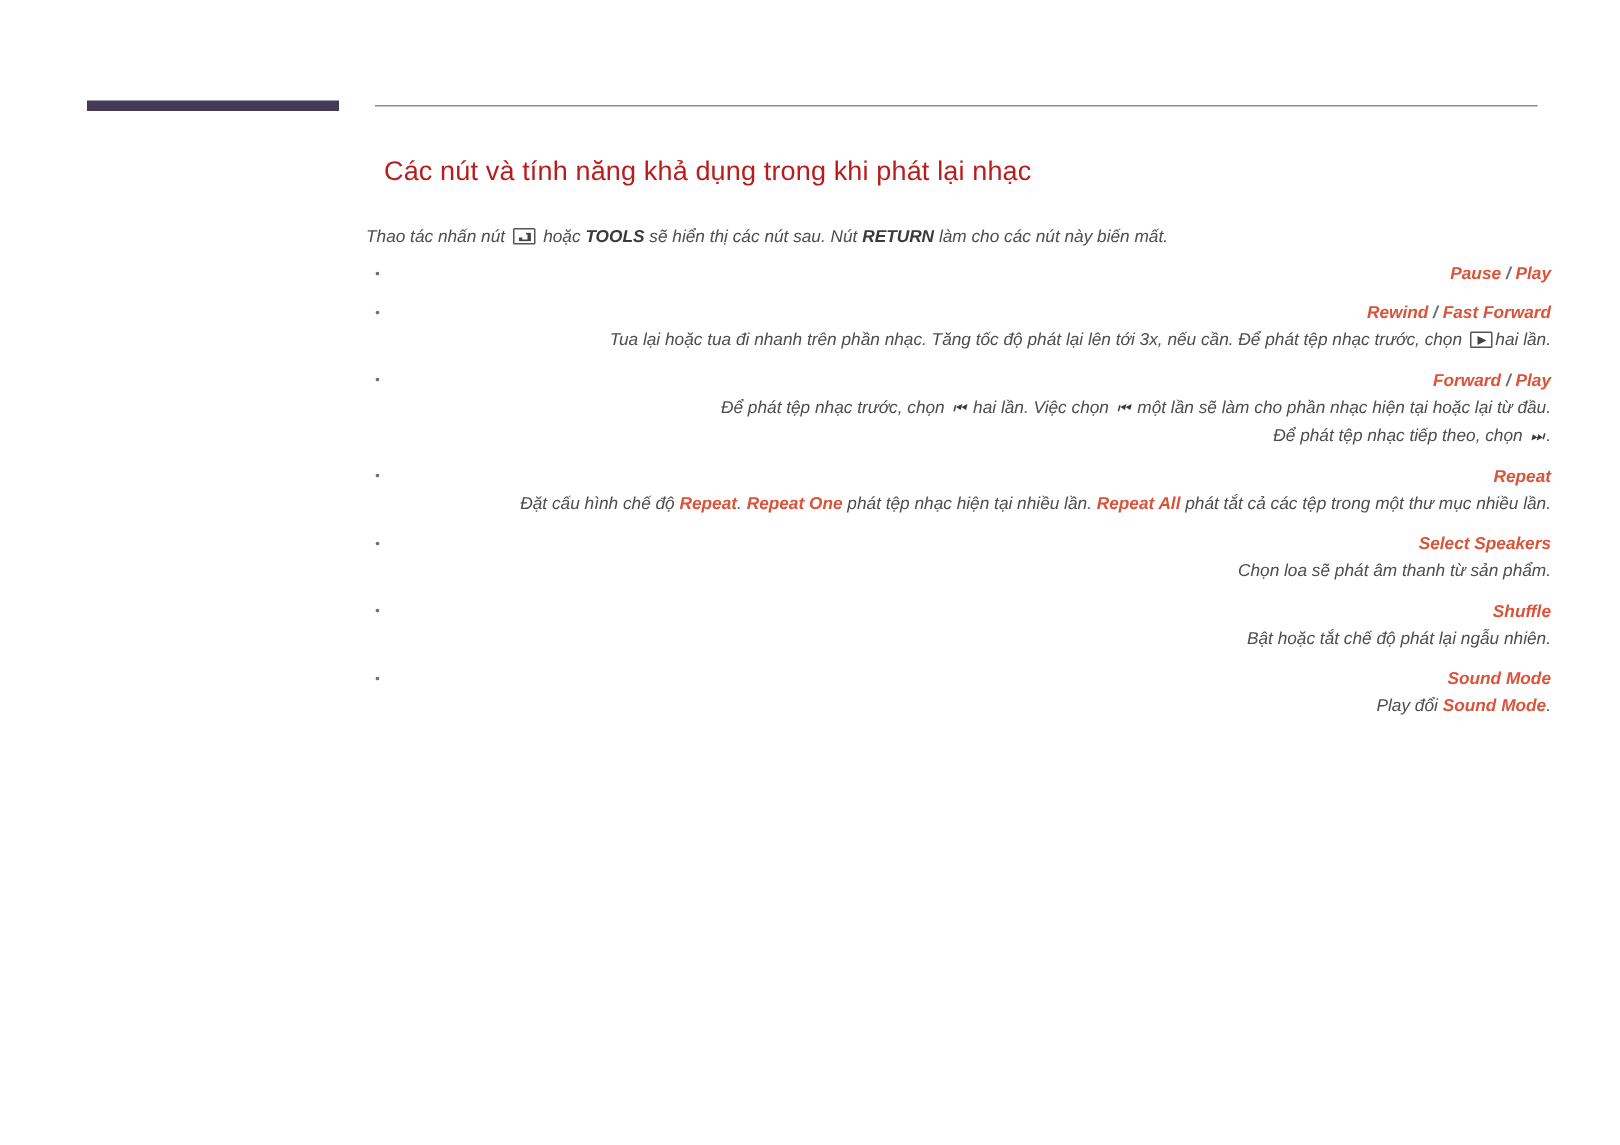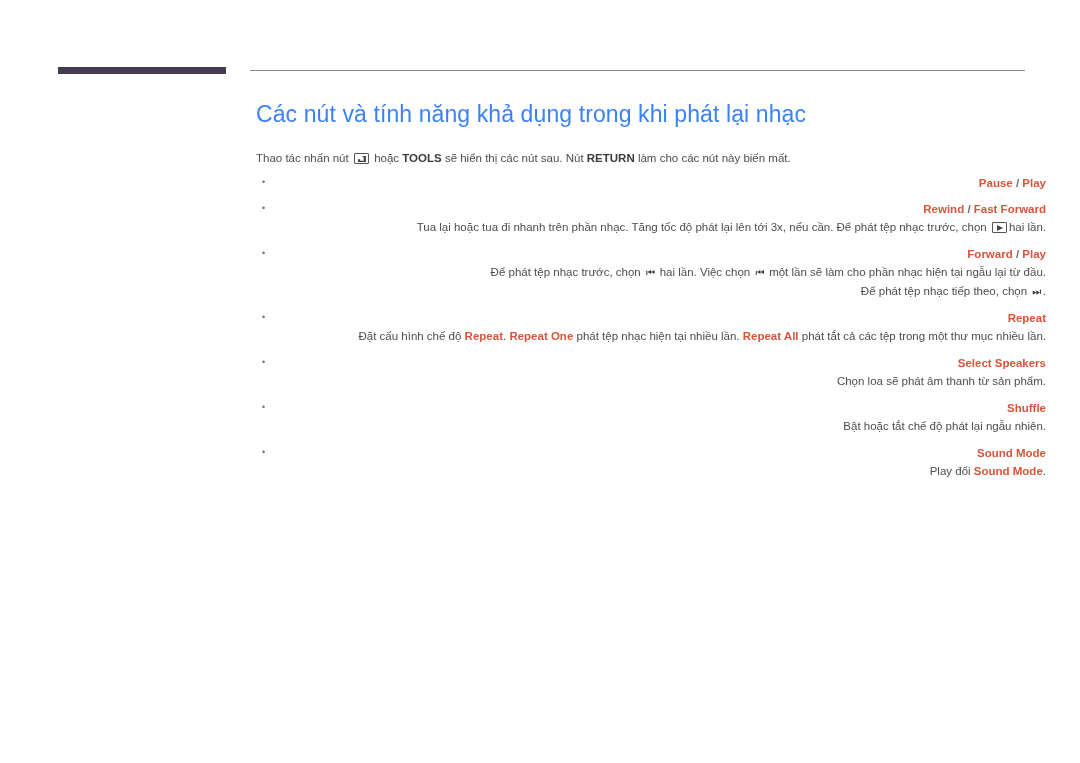--- a/index.html
+++ b/index.html
@@ -36,35 +36,36 @@
     top: 70px;
     width: 775px;
     height: 1px;
     background: #8a8a8a;
   }
 
   .page-title {
     position: absolute;
     left: 256px;
     top: 99px;
-    font-size: 23px;
+    font-size: 18px;
     line-height: 30px;
     font-weight: normal;
-    color: #3b82f6;
+    color: #b91c1c;
     letter-spacing: 0.1px;
     margin: 0;
     white-space: nowrap;
   }
 
   
   .content {
     position: absolute;
-    left: 256px;
+    left: 244px;
     top: 150px;
     width: 790px;
+    font-style: italic;
   }
 
   .intro {
     font-size: 11.5px;
     line-height: 17px;
     color: #4d4d4d;
     margin: 0 0 8px 0;
     white-space: nowrap;
   }
   .intro b, .bold {
@@ -182,21 +183,21 @@
   <ul class="feature-list">
       <li>
         <div class="feat-title"><span>Pause</span> <span class="sep">/</span> <span>Play</span></div>
       </li>
       <li>
         <div class="feat-title"><span>Rewind</span> <span class="sep">/</span> <span>Fast Forward</span></div>
         <div class="feat-desc"><span>Tua lại hoặc tua đi nhanh trên phần nhạc. Tăng tốc độ phát lại lên tới 3x, nếu cần. Để phát tệp nhạc trước, chọn</span> <span class="key-icon play"></span><span>hai lần.</span></div>
       </li>
       <li>
         <div class="feat-title"><span>Forward</span> <span class="sep">/</span> <span>Play</span></div>
-        <div class="feat-desc"><span>Để phát tệp nhạc trước, chọn</span> <span class="glyph">⏮</span> <span>hai lần. Việc chọn</span> <span class="glyph">⏮</span> <span>một lần sẽ làm cho phần nhạc hiện tại ngẫu lại từ đầu.</span></div>
+        <div class="feat-desc"><span>Để phát tệp nhạc trước, chọn</span> <span class="glyph">⏮</span> <span>hai lần. Việc chọn</span> <span class="glyph">⏮</span> <span>một lần sẽ làm cho phần nhạc hiện tại hoặc lại từ đầu.</span></div>
         <div class="feat-desc"><span>Để phát tệp nhạc tiếp theo, chọn</span> <span class="glyph">⏭</span><span>.</span></div>
       </li>
       <li>
         <div class="feat-title"><span>Repeat</span></div>
         <div class="feat-desc"><span>Đặt cấu hình chế độ</span> <span class="hl">Repeat</span><span>.</span> <span class="hl">Repeat One</span> <span>phát tệp nhạc hiện tại nhiều lần.</span> <span class="hl">Repeat All</span> <span>phát tắt cả các tệp trong một thư mục nhiều lần.</span></div>
       </li>
       <li>
         <div class="feat-title"><span>Select Speakers</span></div>
         <div class="feat-desc"><span>Chọn loa sẽ phát âm thanh từ sản phẩm.</span></div>
       </li>

